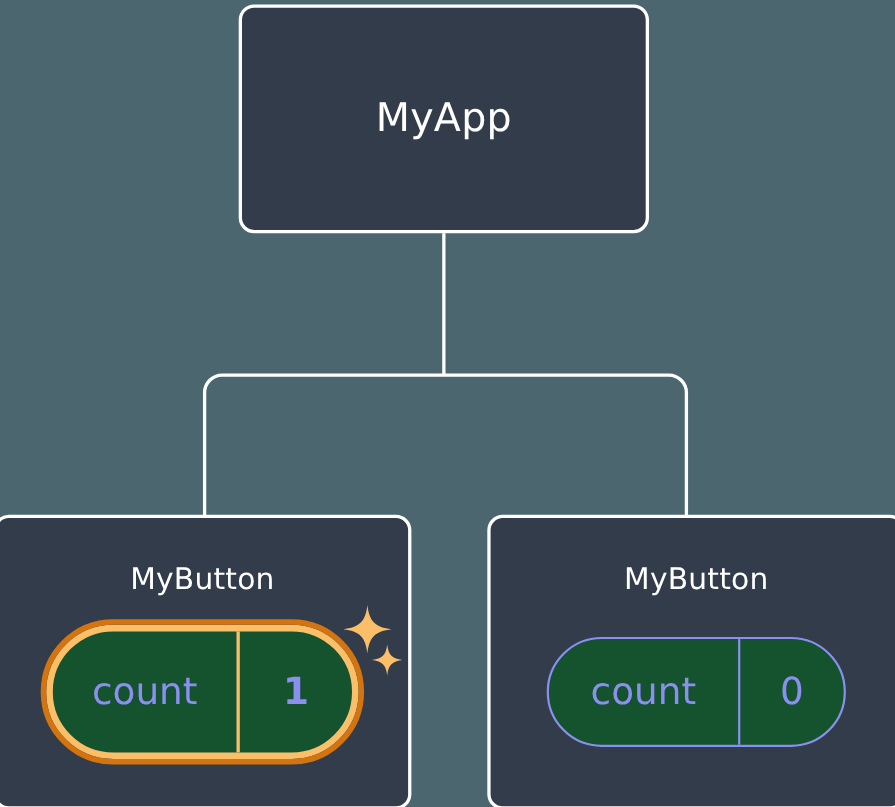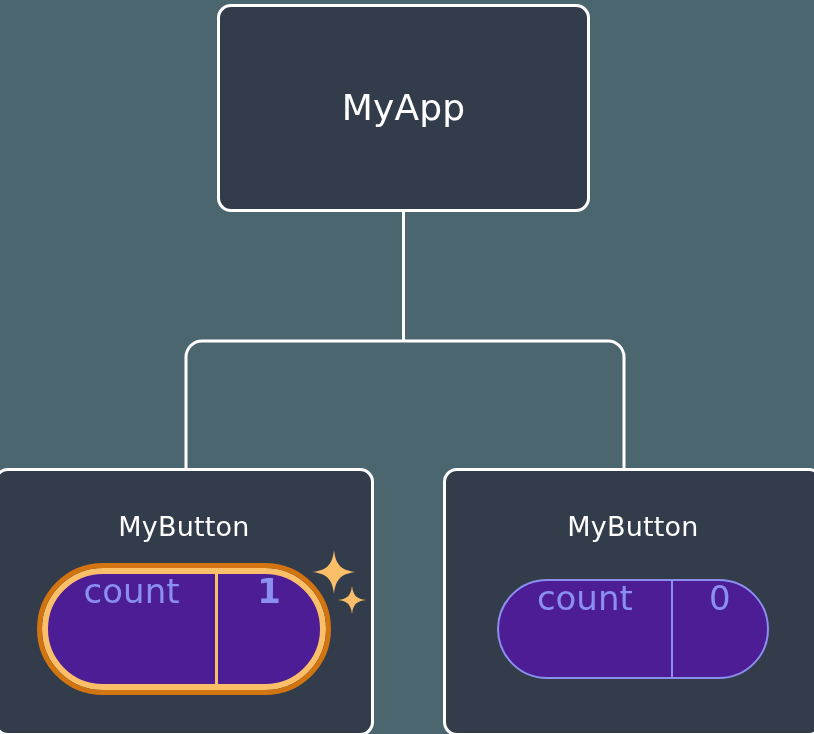--- a/index.html
+++ b/index.html
@@ -75,23 +75,23 @@
 
   
   .pill-wrap {
     position: relative;
     margin-top: 28px;
   }
 
   .pill {
     position: relative;
     display: flex;
-    align-items: flex-start;
+    align-items: center;
     border-radius: 999px;
-    background: #4c1d95;
+    background: #14532d;
   }
 
   
   .pill-plain {
     width: 272px;
     height: 100px;
     border: 2px solid #8b8ff0;
   }
 
   .pill-plain .pill-key,

